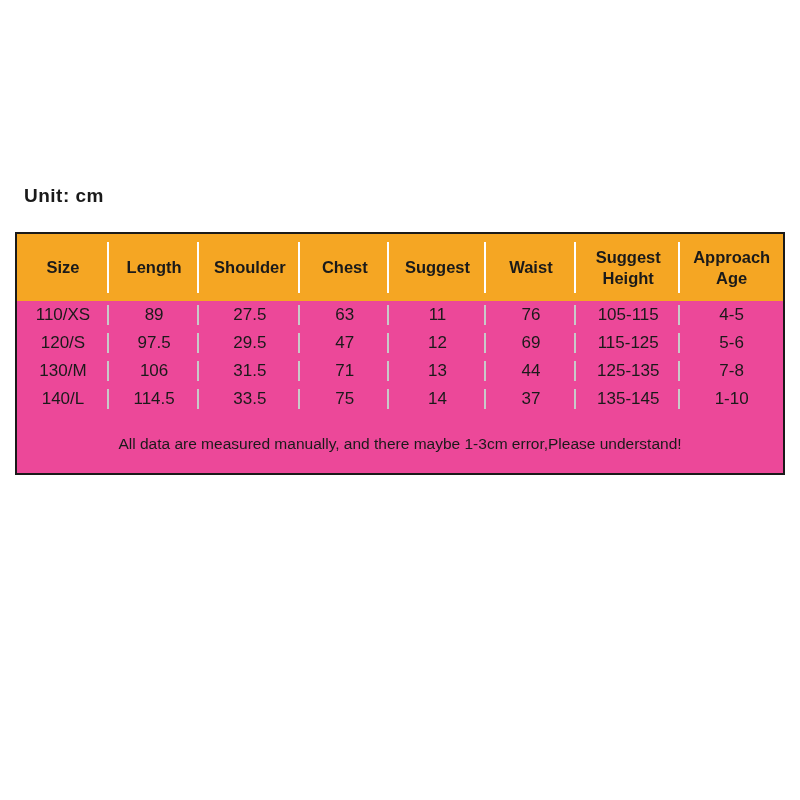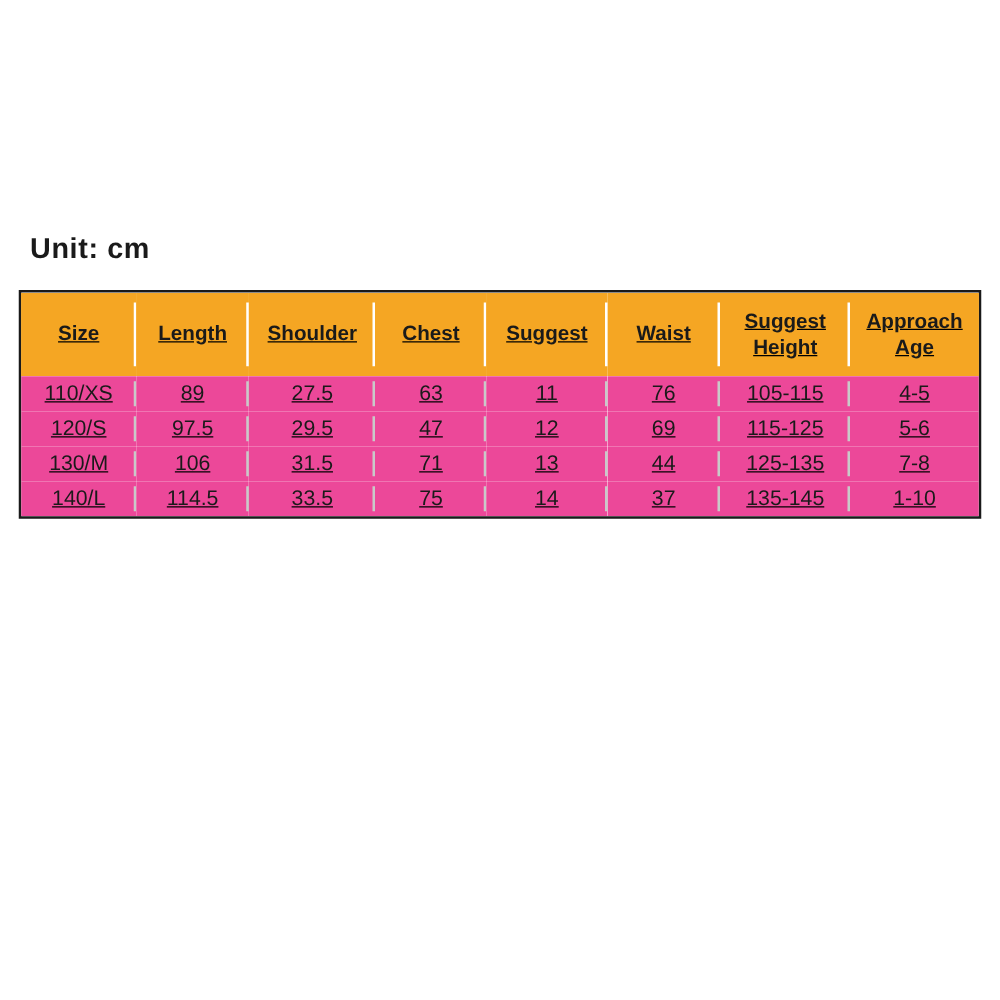--- a/index.html
+++ b/index.html
@@ -16,41 +16,40 @@
     width: 800px;
     height: 800px;
     background: #ffffff;
     overflow: hidden;
   }
 
   .unit-label {
     position: absolute;
     left: 24px;
     top: 185px;
-    font-size: 23px;
+    font-size: 19px;
     font-weight: bold;
     color: #1a1a1a;
     letter-spacing: 0.5px;
   }
 
   .table-wrap {
     position: absolute;
     left: 15px;
     top: 232px;
     width: 770px;
     border: 2px solid #1a1a1a;
     box-sizing: border-box;
     background: #ffffff;
   }
 
   table.size-table {
     width: 100%;
     border-collapse: collapse;
     table-layout: fixed;
-    text-decoration: underline;
   }
 
   table.size-table th,
   table.size-table td {
     text-align: center;
     vertical-align: middle;
     color: #1a1a1a;
   }
 
   thead tr {
@@ -210,17 +209,22 @@
         <tr>
           <td><span>140/L</span><span class="divider"></span></td>
           <td><span>114.5</span><span class="divider"></span></td>
           <td><span>33.5</span><span class="divider"></span></td>
           <td><span>75</span><span class="divider"></span></td>
           <td><span>14</span><span class="divider"></span></td>
           <td><span>37</span><span class="divider"></span></td>
           <td><span>135-145</span><span class="divider"></span></td>
           <td><span>1-10</span></td>
         </tr>
+        <tr class="note-row">
+          <td colspan="8">
+            <span class="note-text">All data are measured manually, and there maybe 1-3cm error,Please understand!</span>
+          </td>
+        </tr>
       </tbody>
     </table>
   </div>
 
 </div>
 
 </body></html>

